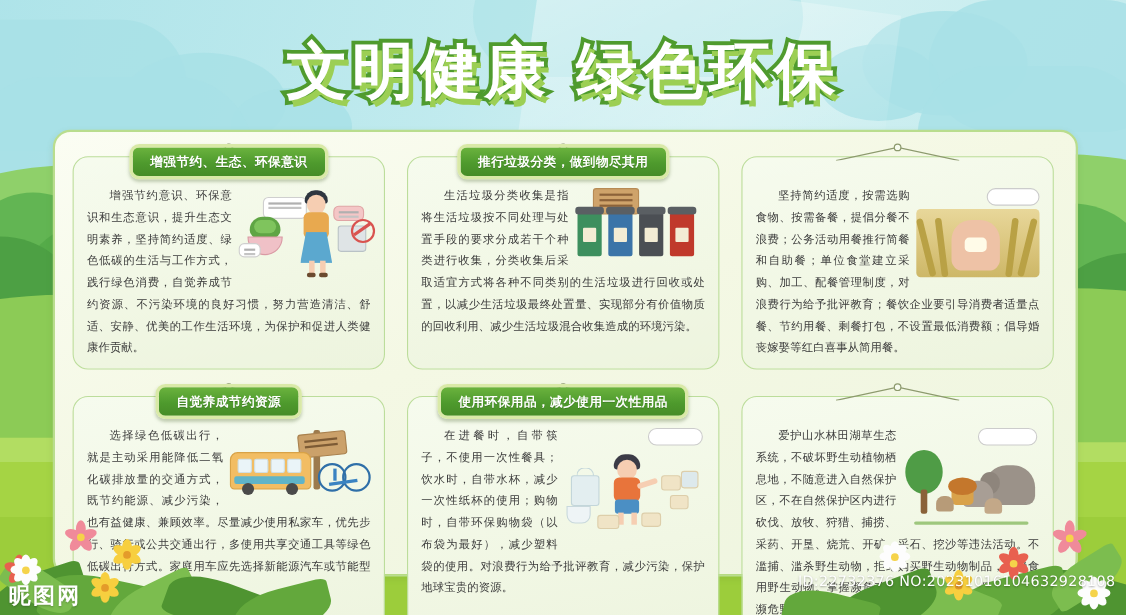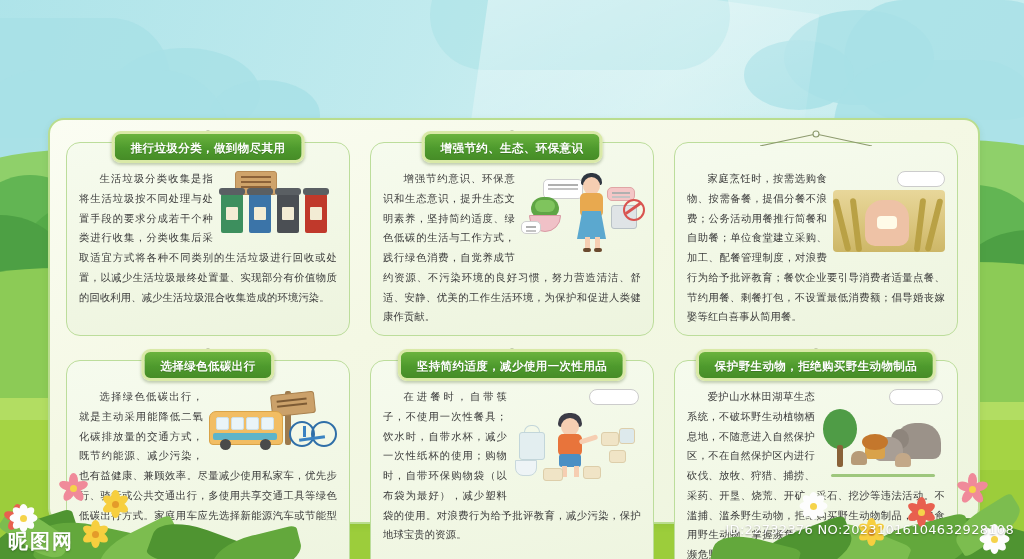--- a/index.html
+++ b/index.html
@@ -232,46 +232,27 @@
   <div class="hill bush-l3"></div>
   <div class="hill bush-r1"></div>
   <div class="hill bush-r2"></div>
   <div class="hill bush-r3"></div>
   <div class="hill band2"></div>
   <div class="hill hill-mid-l"></div>
   <div class="hill hill-mid-r"></div>
   <div class="hill band3"></div>
   <div class="hill band4"></div>
 
+  <div class="title">
+    <h1>文明健康  绿色环保</h1>
+  </div>
 
   <div class="board"></div>
 
   <div class="grid">
-
-    <div class="card has-art">
-      <svg class="wire" viewBox="0 0 120 16">
-        <path d="M4 16 L60 4 L116 16" stroke="#8d9a6e" stroke-width="1.1" fill="none"></path>
-        <circle cx="60" cy="4" r="3" fill="#f6fbee" stroke="#8d9a6e" stroke-width="1.1"></circle>
-      </svg>
-      <div class="badge">
-        <span>推行垃圾分类，做到物尽其用</span>
-      </div>
-      <div class="art">
-        <div class="ill bins">
-          <div class="sign">
-              <i></i>
-            </div>
-          <div class="bin b1"></div>
-          <div class="bin b2"></div>
-          <div class="bin b3"></div>
-          <div class="bin b4"></div>
-        </div>
-      </div>
-      <div class="body">生活垃圾分类收集是指将生活垃圾按不同处理与处置手段的要求分成若干个种类进行收集，分类收集后采取适宜方式将各种不同类别的生活垃圾进行回收或处置，以减少生活垃圾最终处置量、实现部分有价值物质的回收利用、减少生活垃圾混合收集造成的环境污染。</div>
-    </div>
 
     <div class="card has-art">
       <svg class="wire" viewBox="0 0 120 16">
         <path d="M4 16 L60 4 L116 16" stroke="#8d9a6e" stroke-width="1.1" fill="none"></path>
         <circle cx="60" cy="4" r="3" fill="#f6fbee" stroke="#8d9a6e" stroke-width="1.1"></circle>
       </svg>
       <div class="badge">
         <span>增强节约、生态、环保意识</span>
       </div>
       <div class="art">
@@ -295,48 +276,70 @@
             </div>
           <div class="bowl"></div>
           <div class="bubble b-b">
               <i></i>
             </div>
           <div class="tray"></div>
           <div class="nored"></div>
         </div>
       </div>
       <div class="body">增强节约意识、环保意识和生态意识，提升生态文明素养，坚持简约适度、绿色低碳的生活与工作方式，践行绿色消费，自觉养成节约资源、不污染环境的良好习惯，努力营造清洁、舒适、安静、优美的工作生活环境，为保护和促进人类健康作贡献。</div>
+    </div>
+
+    <div class="card has-art">
+      <svg class="wire" viewBox="0 0 120 16">
+        <path d="M4 16 L60 4 L116 16" stroke="#8d9a6e" stroke-width="1.1" fill="none"></path>
+        <circle cx="60" cy="4" r="3" fill="#f6fbee" stroke="#8d9a6e" stroke-width="1.1"></circle>
+      </svg>
+      <div class="badge">
+        <span>推行垃圾分类，做到物尽其用</span>
+      </div>
+      <div class="art">
+        <div class="ill bins">
+          <div class="sign">
+              <i></i>
+            </div>
+          <div class="bin b1"></div>
+          <div class="bin b2"></div>
+          <div class="bin b3"></div>
+          <div class="bin b4"></div>
+        </div>
+      </div>
+      <div class="body">生活垃圾分类收集是指将生活垃圾按不同处理与处置手段的要求分成若干个种类进行收集，分类收集后采取适宜方式将各种不同类别的生活垃圾进行回收或处置，以减少生活垃圾最终处置量、实现部分有价值物质的回收利用、减少生活垃圾混合收集造成的环境污染。</div>
     </div>
 
     <div class="card has-art">
       <svg class="wire" viewBox="0 0 120 16">
         <path d="M4 16 L60 4 L116 16" stroke="#8d9a6e" stroke-width="1.1" fill="none"></path>
         <circle cx="60" cy="4" r="3" fill="#f6fbee" stroke="#8d9a6e" stroke-width="1.1"></circle>
       </svg>
       <div class="art">
         <div class="tag" style="position:relative;width:46px;height:14px;margin:0 0 3px auto;"></div>
         <div class="ill wheat">
           <div class="st s1"></div>
           <div class="st s2"></div>
           <div class="st s3"></div>
           <div class="st s4"></div>
           <div class="hand"></div>
           <div class="grain"></div>
         </div>
       </div>
-      <div class="body">家庭烹饪时，按需选购食物、按需备餐，提倡分餐不浪费；公务活动用餐推行简餐和自助餐；单位食堂建立采购、加工、配餐管理制度，对浪费行为给予批评教育；餐饮企业要引导消费者适量点餐、节约用餐、剩餐打包，不设置最低消费额；倡导婚丧嫁娶等红白喜事从简用餐。</div>
+      <div class="body">坚持简约适度，按需选购食物、按需备餐，提倡分餐不浪费；公务活动用餐推行简餐和自助餐；单位食堂建立采购、加工、配餐管理制度，对浪费行为给予批评教育；餐饮企业要引导消费者适量点餐、节约用餐、剩餐打包，不设置最低消费额；倡导婚丧嫁娶等红白喜事从简用餐。</div>
     </div>
 
     <div class="card has-art">
       <svg class="wire" viewBox="0 0 120 16">
         <path d="M4 16 L60 4 L116 16" stroke="#8d9a6e" stroke-width="1.1" fill="none"></path>
         <circle cx="60" cy="4" r="3" fill="#f6fbee" stroke="#8d9a6e" stroke-width="1.1"></circle>
       </svg>
       <div class="badge">
-        <span>选择绿色低碳出行</span>
+        <span>自觉养成节约资源</span>
       </div>
       <div class="art">
         <div class="ill transport">
           <div class="post"></div>
           <div class="plate">
               <i></i>
             </div>
           <div class="bus">
             <div class="win w1"></div>
               <div class="win w2"></div>
@@ -356,21 +359,21 @@
       </div>
       <div class="body">选择绿色低碳出行，就是主动采用能降低二氧化碳排放量的交通方式，既节约能源、减少污染，也有益健康、兼顾效率。尽量减少使用私家车，优先步行、骑行或公共交通出行，多使用共享交通工具等绿色低碳出行方式。家庭用车应先选择新能源汽车或节能型汽车。</div>
     </div>
 
     <div class="card has-art">
       <svg class="wire" viewBox="0 0 120 16">
         <path d="M4 16 L60 4 L116 16" stroke="#8d9a6e" stroke-width="1.1" fill="none"></path>
         <circle cx="60" cy="4" r="3" fill="#f6fbee" stroke="#8d9a6e" stroke-width="1.1"></circle>
       </svg>
       <div class="badge">
-        <span>坚持简约适度，减少使用一次性用品</span>
+        <span>使用环保用品，减少使用一次性用品</span>
       </div>
       <div class="art">
         <div class="tag" style="position:relative;width:48px;height:14px;margin:0 2px 3px auto;"></div>
         <div class="ill kid">
           <div class="bagh"></div>
           <div class="bag"></div>
           <div class="cup"></div>
           <div class="hair"></div>
           <div class="head"></div>
           <div class="torso"></div>
@@ -386,23 +389,20 @@
         </div>
       </div>
       <div class="body">在进餐时，自带筷子，不使用一次性餐具；饮水时，自带水杯，减少一次性纸杯的使用；购物时，自带环保购物袋（以布袋为最好），减少塑料袋的使用。对浪费行为给予批评教育，减少污染，保护地球宝贵的资源。</div>
     </div>
 
     <div class="card has-art">
       <svg class="wire" viewBox="0 0 120 16">
         <path d="M4 16 L60 4 L116 16" stroke="#8d9a6e" stroke-width="1.1" fill="none"></path>
         <circle cx="60" cy="4" r="3" fill="#f6fbee" stroke="#8d9a6e" stroke-width="1.1"></circle>
       </svg>
-      <div class="badge">
-        <span>保护野生动物，拒绝购买野生动物制品</span>
-      </div>
       <div class="art">
         <div class="tag" style="position:relative;width:52px;height:14px;margin:0 2px 2px auto;"></div>
         <div class="ill wild">
           <div class="tree">
               <i></i>
             </div>
           <div class="eleB">
             <div class="ear"></div>
               <div class="tr"></div>
           </div>

